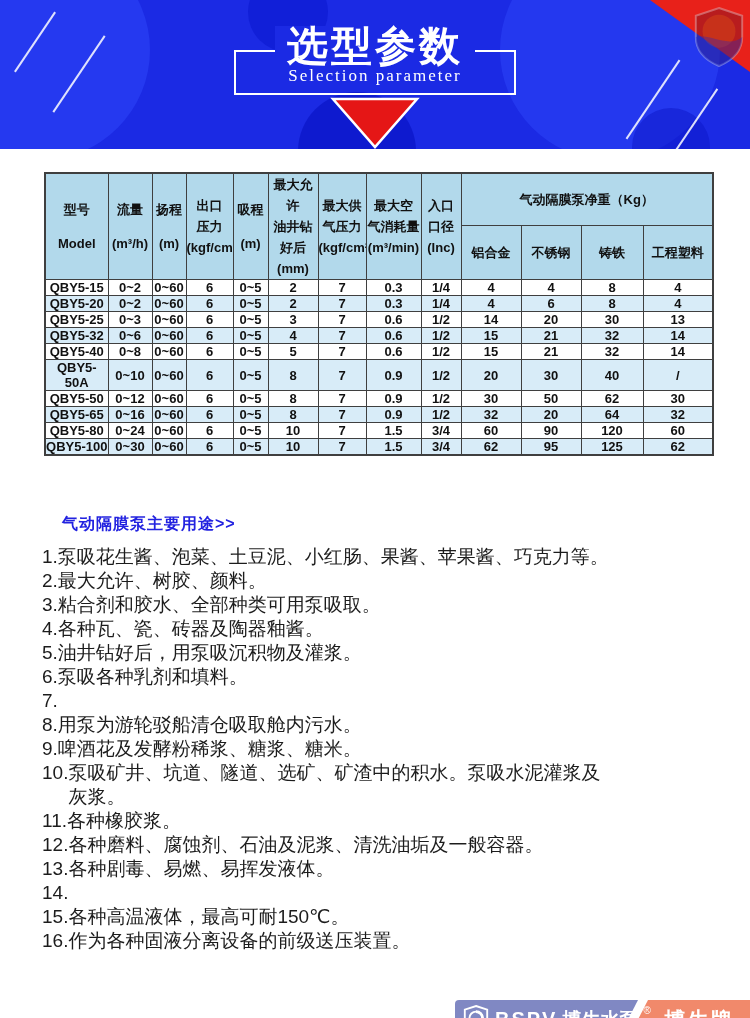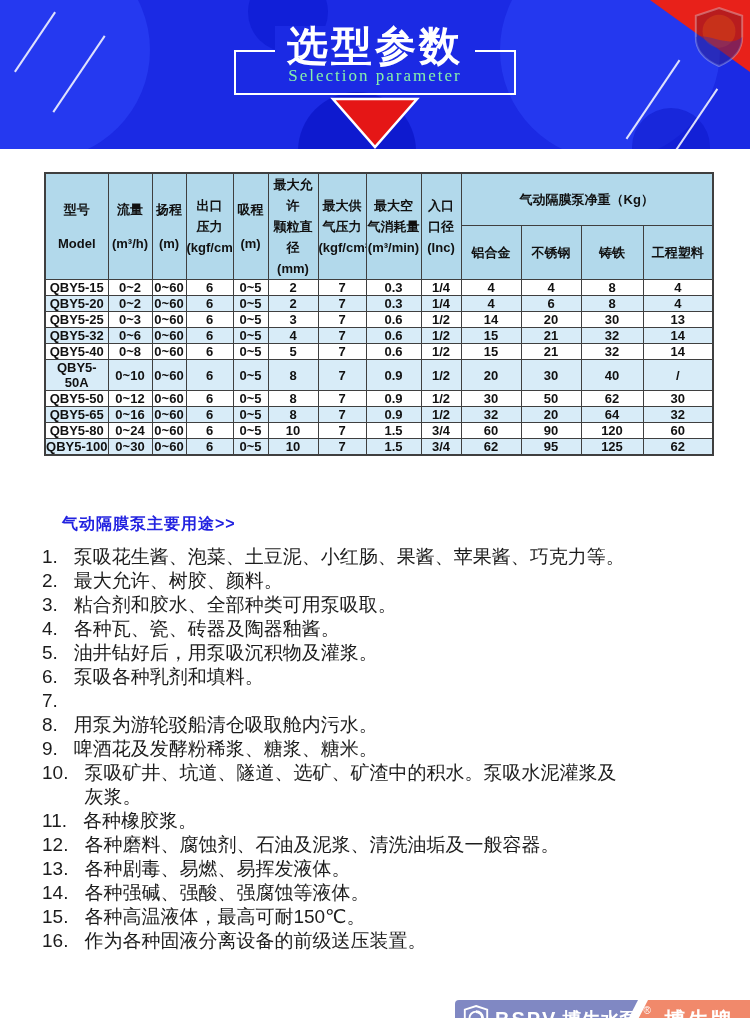--- a/index.html
+++ b/index.html
@@ -36,21 +36,21 @@
     width:282px;height:45px;border:2px solid #ffffff;box-sizing:border-box;
   }
   .banner-title{
     position:absolute;left:0;top:26px;width:750px;text-align:center;
     font-size:41px;font-weight:bold;color:#ffffff;letter-spacing:3px;line-height:1;
   }
   .banner-title span{display:inline-block;background:var(--header-blue,#1b2ae4);padding:0 12px;}
   .banner-subtitle{
     position:absolute;left:0;top:66px;width:750px;text-align:center;
     font-family:"Liberation Serif","DejaVu Serif",serif;
-    font-size:17px;color:#86efac;letter-spacing:2px;
+    font-size:17px;color:#ffffff;letter-spacing:2px;
   }
   .arrow-down{position:absolute;left:50%;top:96px;transform:translateX(-50%);}
   
   table.spec{
     position:absolute;left:44px;top:172px;width:668px;
     border-collapse:collapse;table-layout:fixed;
     border:2px solid #3f3f3f;
   }
   table.spec th,table.spec td{
     border:1px solid #3f3f3f;text-align:center;vertical-align:middle;
@@ -65,21 +65,21 @@
   table.spec tbody tr:nth-child(even){background:var(--row-alt-bg,#d8ecf8);}
   
   .usage{position:absolute;left:42px;top:514px;width:670px;}
   .usage-title{
     font-size:16px;font-weight:bold;margin:0 0 10px 20px;
     color:var(--usage-title-blue,#2222e0);letter-spacing:1px;
   }
   ul.usage-list{list-style:none;margin:0;padding:0;}
   ul.usage-list li{display:flex;font-size:19px;line-height:24px;color:#1c1c1c;}
   ul.usage-list .num{flex:none;}
-  ul.usage-list .txt{white-space:pre-line;margin-left:16px;}
+  ul.usage-list .txt{white-space:pre-line;}
   
   .footer-badge{position:absolute;left:455px;top:978px;width:295px;height:39px;margin-top:22px;}
   .fblue{position:absolute;top:0;left:0;width:100%;height:100%;
     background:var(--footer-blue,#8088c3);
     clip-path:polygon(0 0,183px 0,163px 100%,0 100%);border-radius:4px 0 0 4px;}
   .fred{position:absolute;top:0;left:0;width:100%;height:100%;
     background:var(--footer-red,#f1896b);
     clip-path:polygon(193px 0,100% 0,100% 100%,173px 100%);}
   .fbrand{position:absolute;left:7px;top:0;height:100%;display:flex;align-items:center;gap:5px;color:#fff;}
   .fbrand .en{font-size:20px;font-weight:bold;letter-spacing:2px;}
@@ -139,21 +139,21 @@
       <th rowspan="2" class="h2">流量
 (m³/h)</th>
       <th rowspan="2" class="h2">扬程
 (m)</th>
       <th rowspan="2" class="h3">出口
 压力
 (kgf/cm²)</th>
       <th rowspan="2" class="h2">吸程
 (m)</th>
       <th rowspan="2" class="h3">最大允许
-颗粒直径
+油井钻好后
 (mm)</th>
       <th rowspan="2" class="h3">最大供
 气压力
 (kgf/cm²)</th>
       <th rowspan="2" class="h3">最大空
 气消耗量
 (m³/min)</th>
       <th rowspan="2" class="h3">入口
 口径
 (Inc)</th>
@@ -370,21 +370,20 @@
       <li>
         <span class="num">12.</span>
         <span class="txt">各种磨料、腐蚀剂、石油及泥浆、清洗油垢及一般容器。</span>
       </li>
       <li>
         <span class="num">13.</span>
         <span class="txt">各种剧毒、易燃、易挥发液体。</span>
       </li>
       <li>
         <span class="num">14.</span>
-        <span class="txt">各种强碱、强酸、强腐蚀等液体。</span>
       </li>
       <li>
         <span class="num">15.</span>
         <span class="txt">各种高温液体，最高可耐150℃。</span>
       </li>
       <li>
         <span class="num">16.</span>
         <span class="txt">作为各种固液分离设备的前级送压装置。</span>
       </li>
     </ul>

